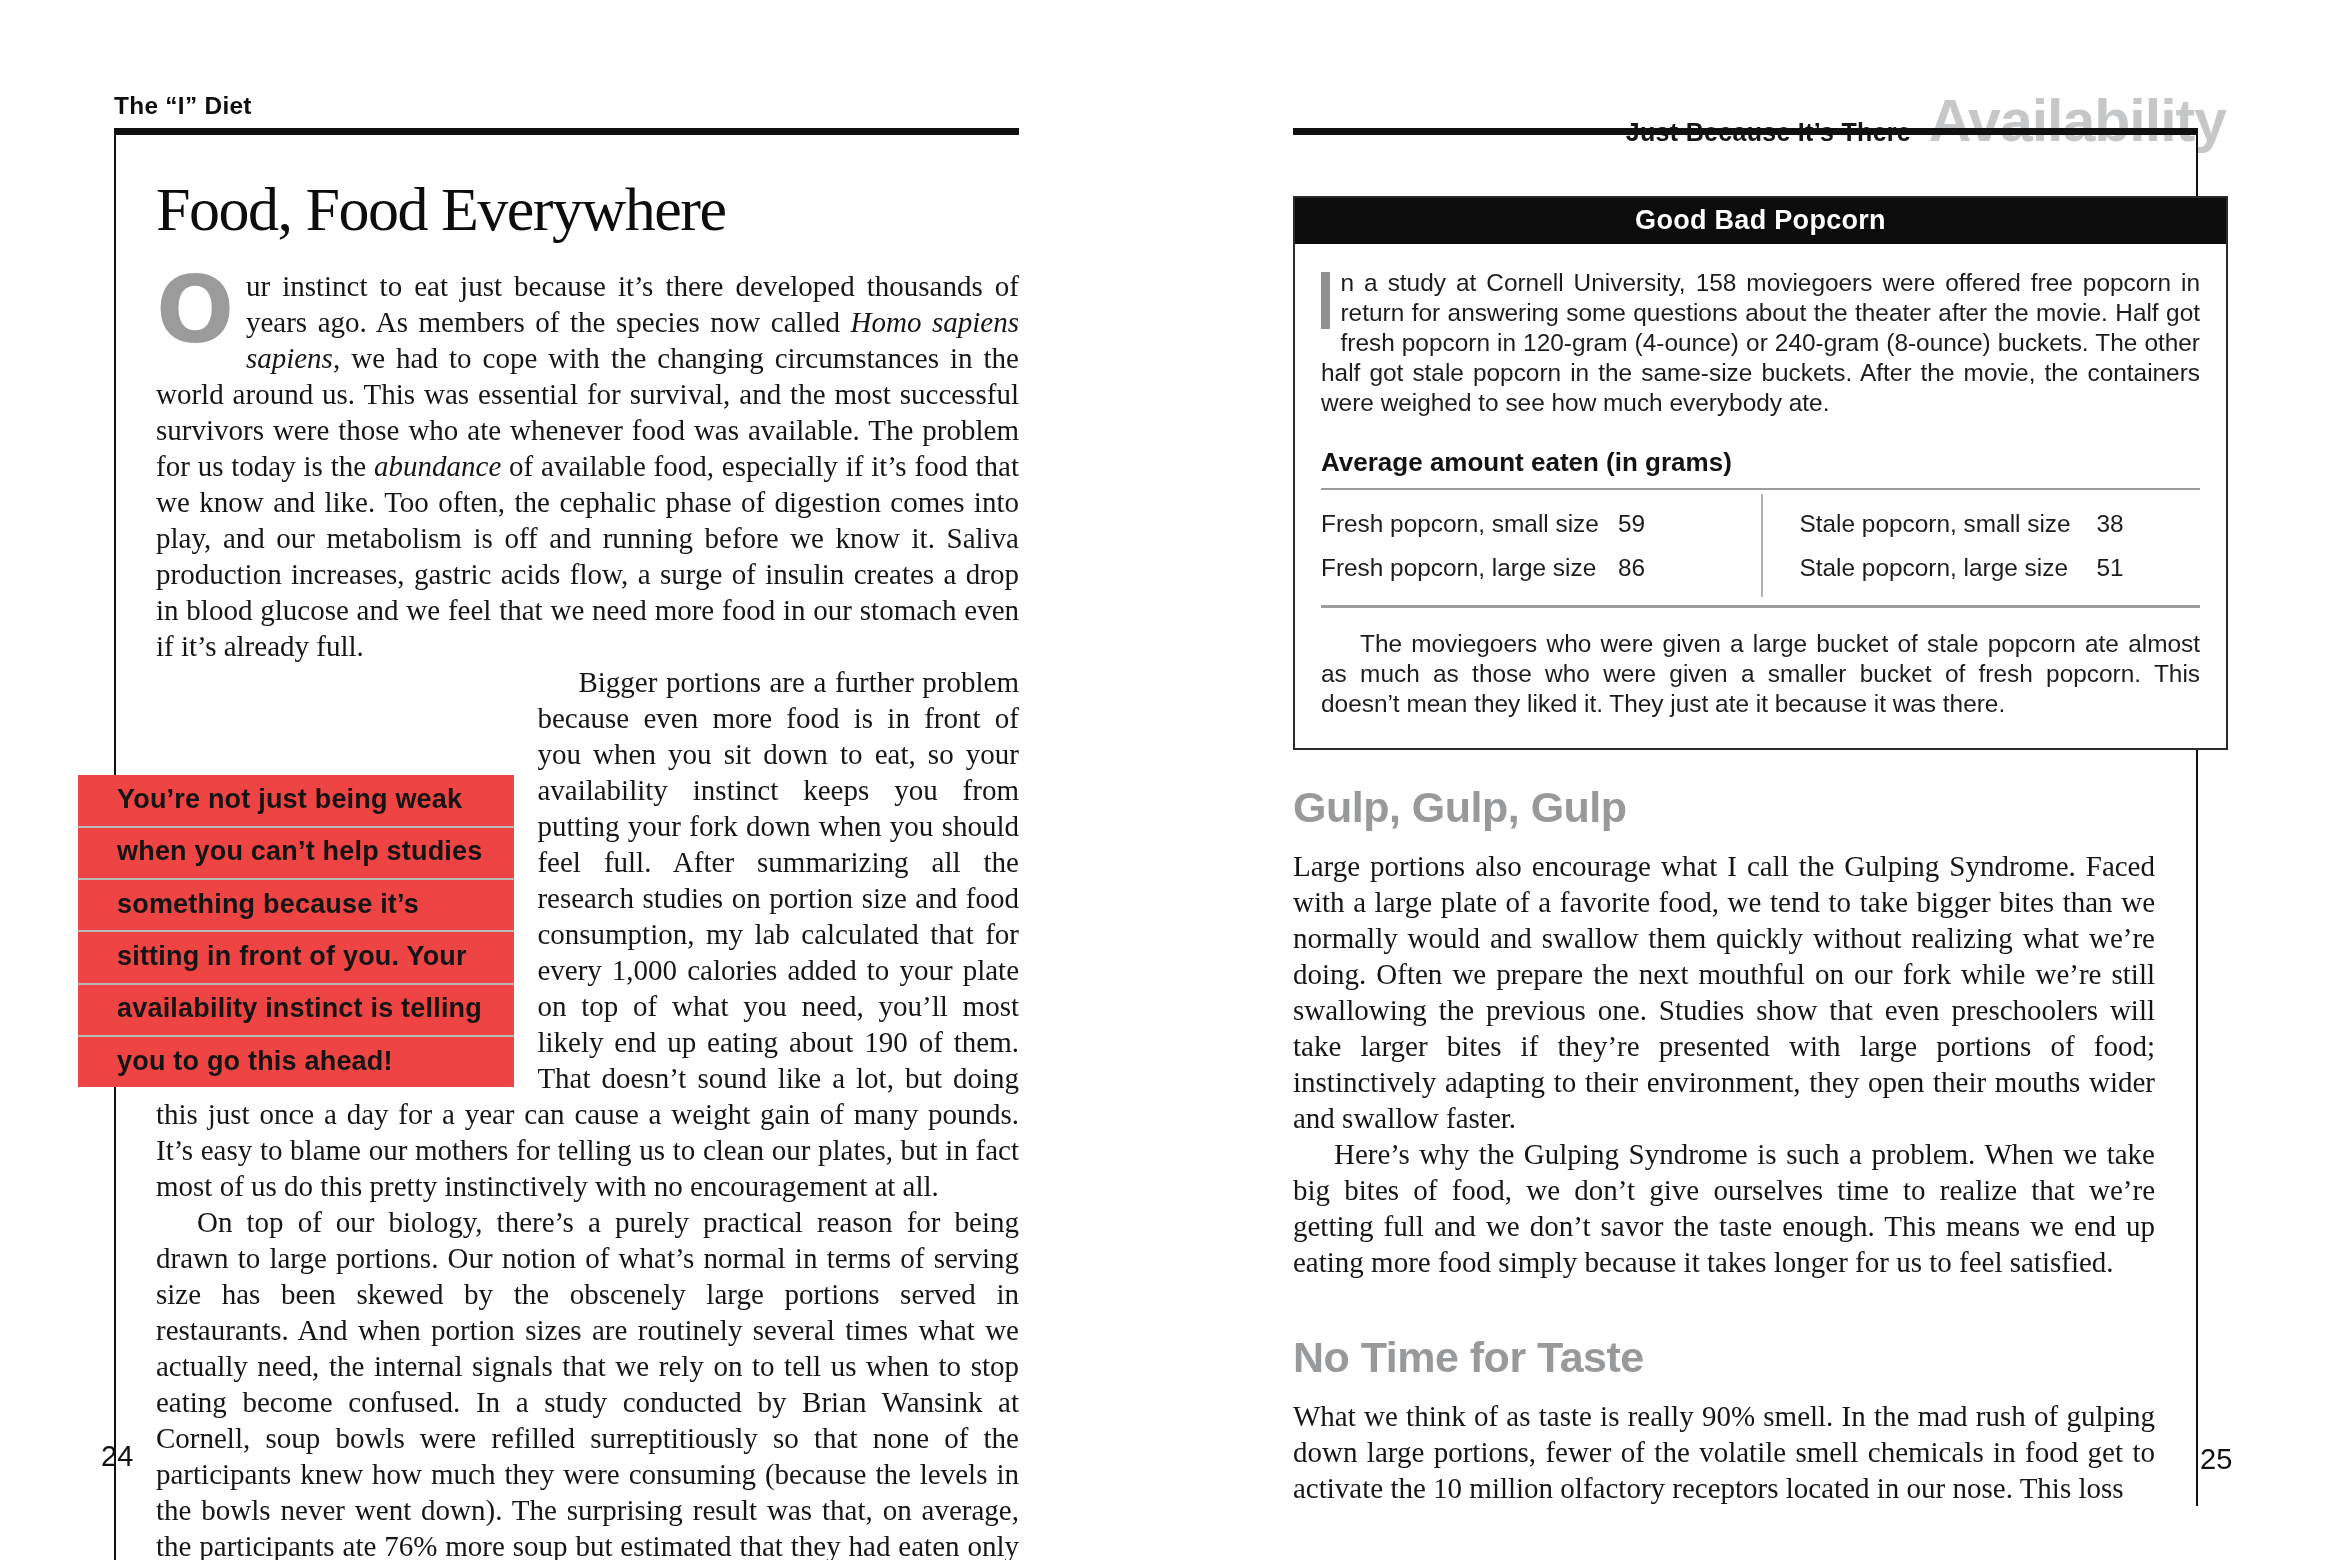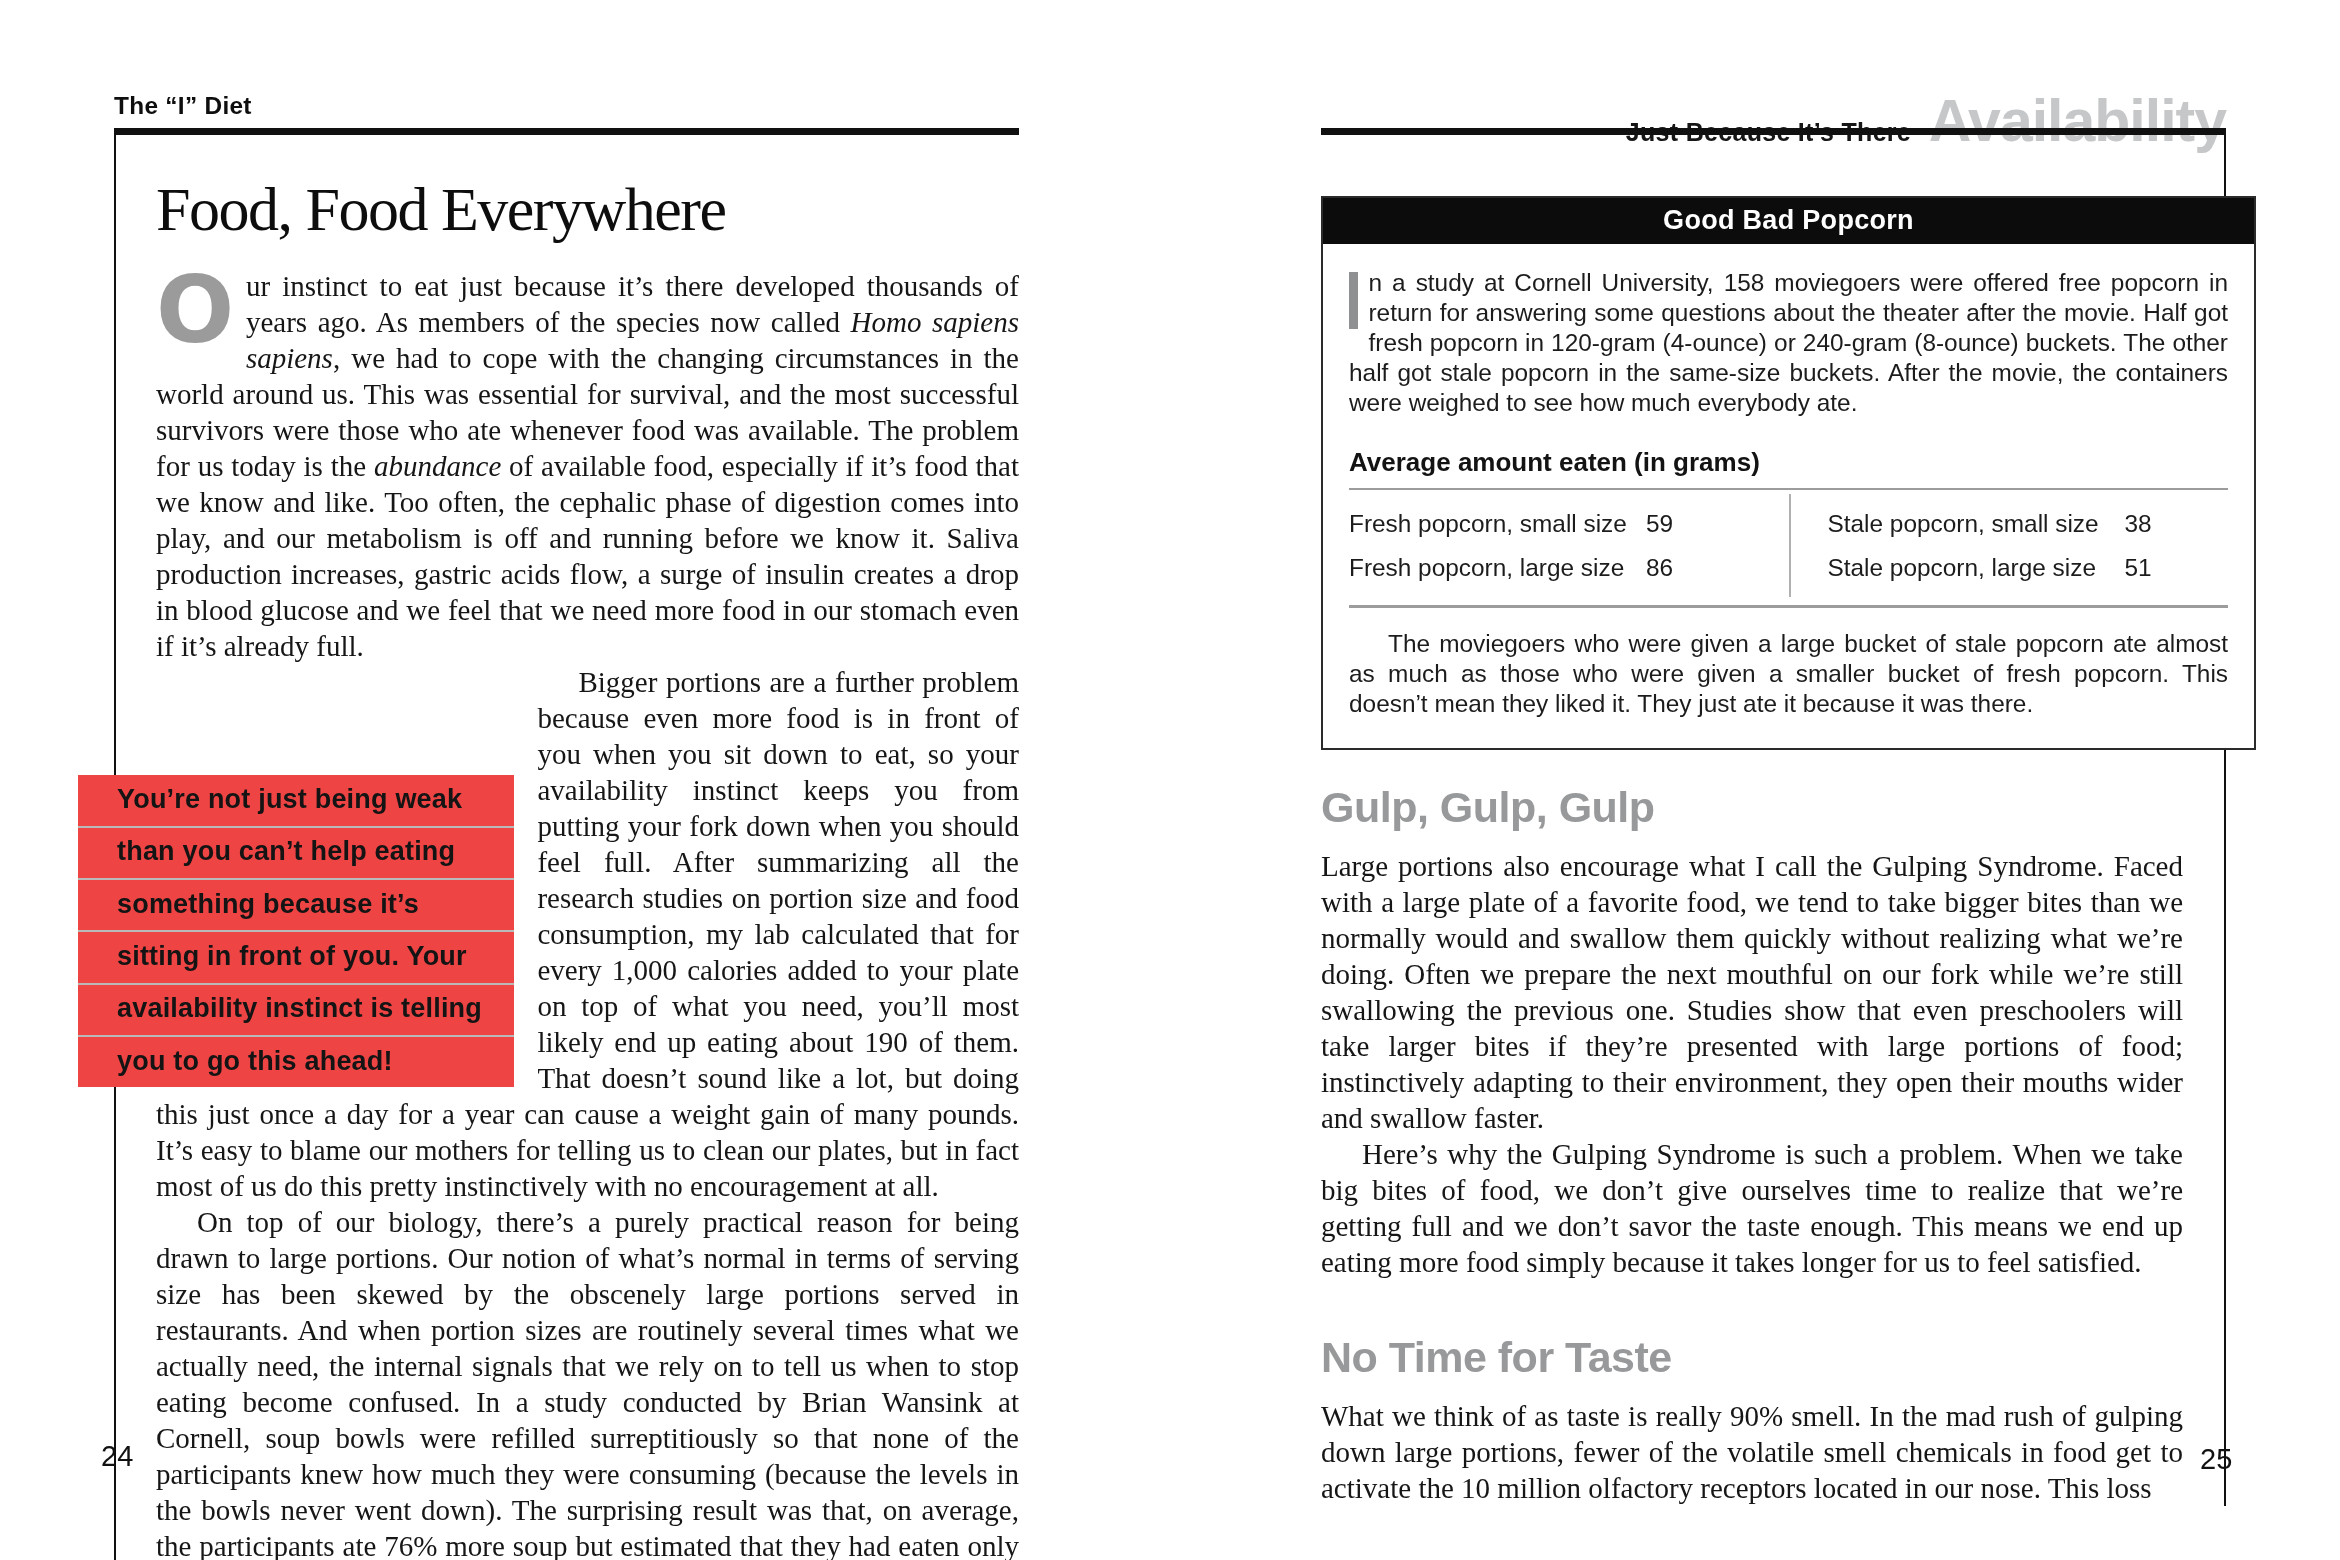--- a/index.html
+++ b/index.html
@@ -82,21 +82,21 @@
   }
   .running-head-right .section-label {
     font: bold 25px "Liberation Sans", sans-serif;
     color: #161616; letter-spacing: 0.3px;
   }
   .running-head-right .chapter-label {
     font: bold 59px "Liberation Sans", sans-serif;
     color: #c6c7c8; letter-spacing: -1px; margin-top: 36px;
   }
   .page-frame-right {
-    position: absolute; left: 1321px; top: 128px; width: 905px;
+    position: absolute; left: 1293px; top: 128px; width: 905px;
   }
   .content-right {
     border-right: 2.9px solid #101010;
     min-height: 1297px;
     padding: 61px 41px 0 0;
   }
   .popcorn-box {
     margin-right: -73px;
     border: 2px solid #2b2b2b;
     background: #ffffff;
@@ -163,21 +163,21 @@
 
     <h1 class="chapter-title">Food, Food Everywhere</h1>
 
     <div class="body-para">
       <span class="dropcap-o">O</span><span>ur instinct to eat just because it’s there developed thousands of years ago. As members of the species now called </span><span class="italic">Homo sapiens sapiens</span><span>, we had to cope with the changing circumstances in the world around us. This was essential for survival, and the most successful survivors were those who ate whenever food was available. The problem for us today is the </span><span class="italic">abundance</span><span> of available food, especially if it’s food that we know and like. Too often, the cephalic phase of digestion comes into play, and our metabolism is off and running before we know it. Saliva production increases, gastric acids flow, a surge of insulin creates a drop in blood glucose and we feel that we need more food in our stomach even if it’s already full.</span>
     </div>
 
     <div class="body-para indent">
       <span class="pullquote">
         <span class="pq-line">You’re not just being weak</span>
-        <span class="pq-line">than you can’t help eating</span>
+        <span class="pq-line">when you can’t help studies</span>
         <span class="pq-line">something because it’s</span>
         <span class="pq-line">sitting in front of you. Your</span>
         <span class="pq-line">availability instinct is telling</span>
         <span class="pq-line">you to go this ahead!</span>
       </span><span>Bigger portions are a further problem because even more food is in front of you when you sit down to eat, so your availability instinct keeps you from putting your fork down when you should feel full. After summarizing all the research studies on portion size and food consumption, my lab calculated that for every 1,000 calories added to your plate on top of what you need, you’ll most likely end up eating about 190 of them. That doesn’t sound like a lot, but doing this just once a day for a year can cause a weight gain of many pounds. It’s easy to blame our mothers for telling us to clean our plates, but in fact most of us do this pretty instinctively with no encouragement at all.</span>
     </div>
 
     <div class="body-para indent">On top of our biology, there’s a purely practical reason for being drawn to large portions. Our notion of what’s normal in terms of serving size has been skewed by the obscenely large portions served in restaurants. And when portion sizes are routinely several times what we actually need, the internal signals that we rely on to tell us when to stop eating become confused. In a study conducted by Brian Wansink at Cornell, soup bowls were refilled surreptitiously so that none of the participants knew how much they were consuming (because the levels in the bowls never went down). The surprising result was that, on average, the participants ate 76% more soup but estimated that they had eaten only 5% more!</div>
   </div>
 </div>

